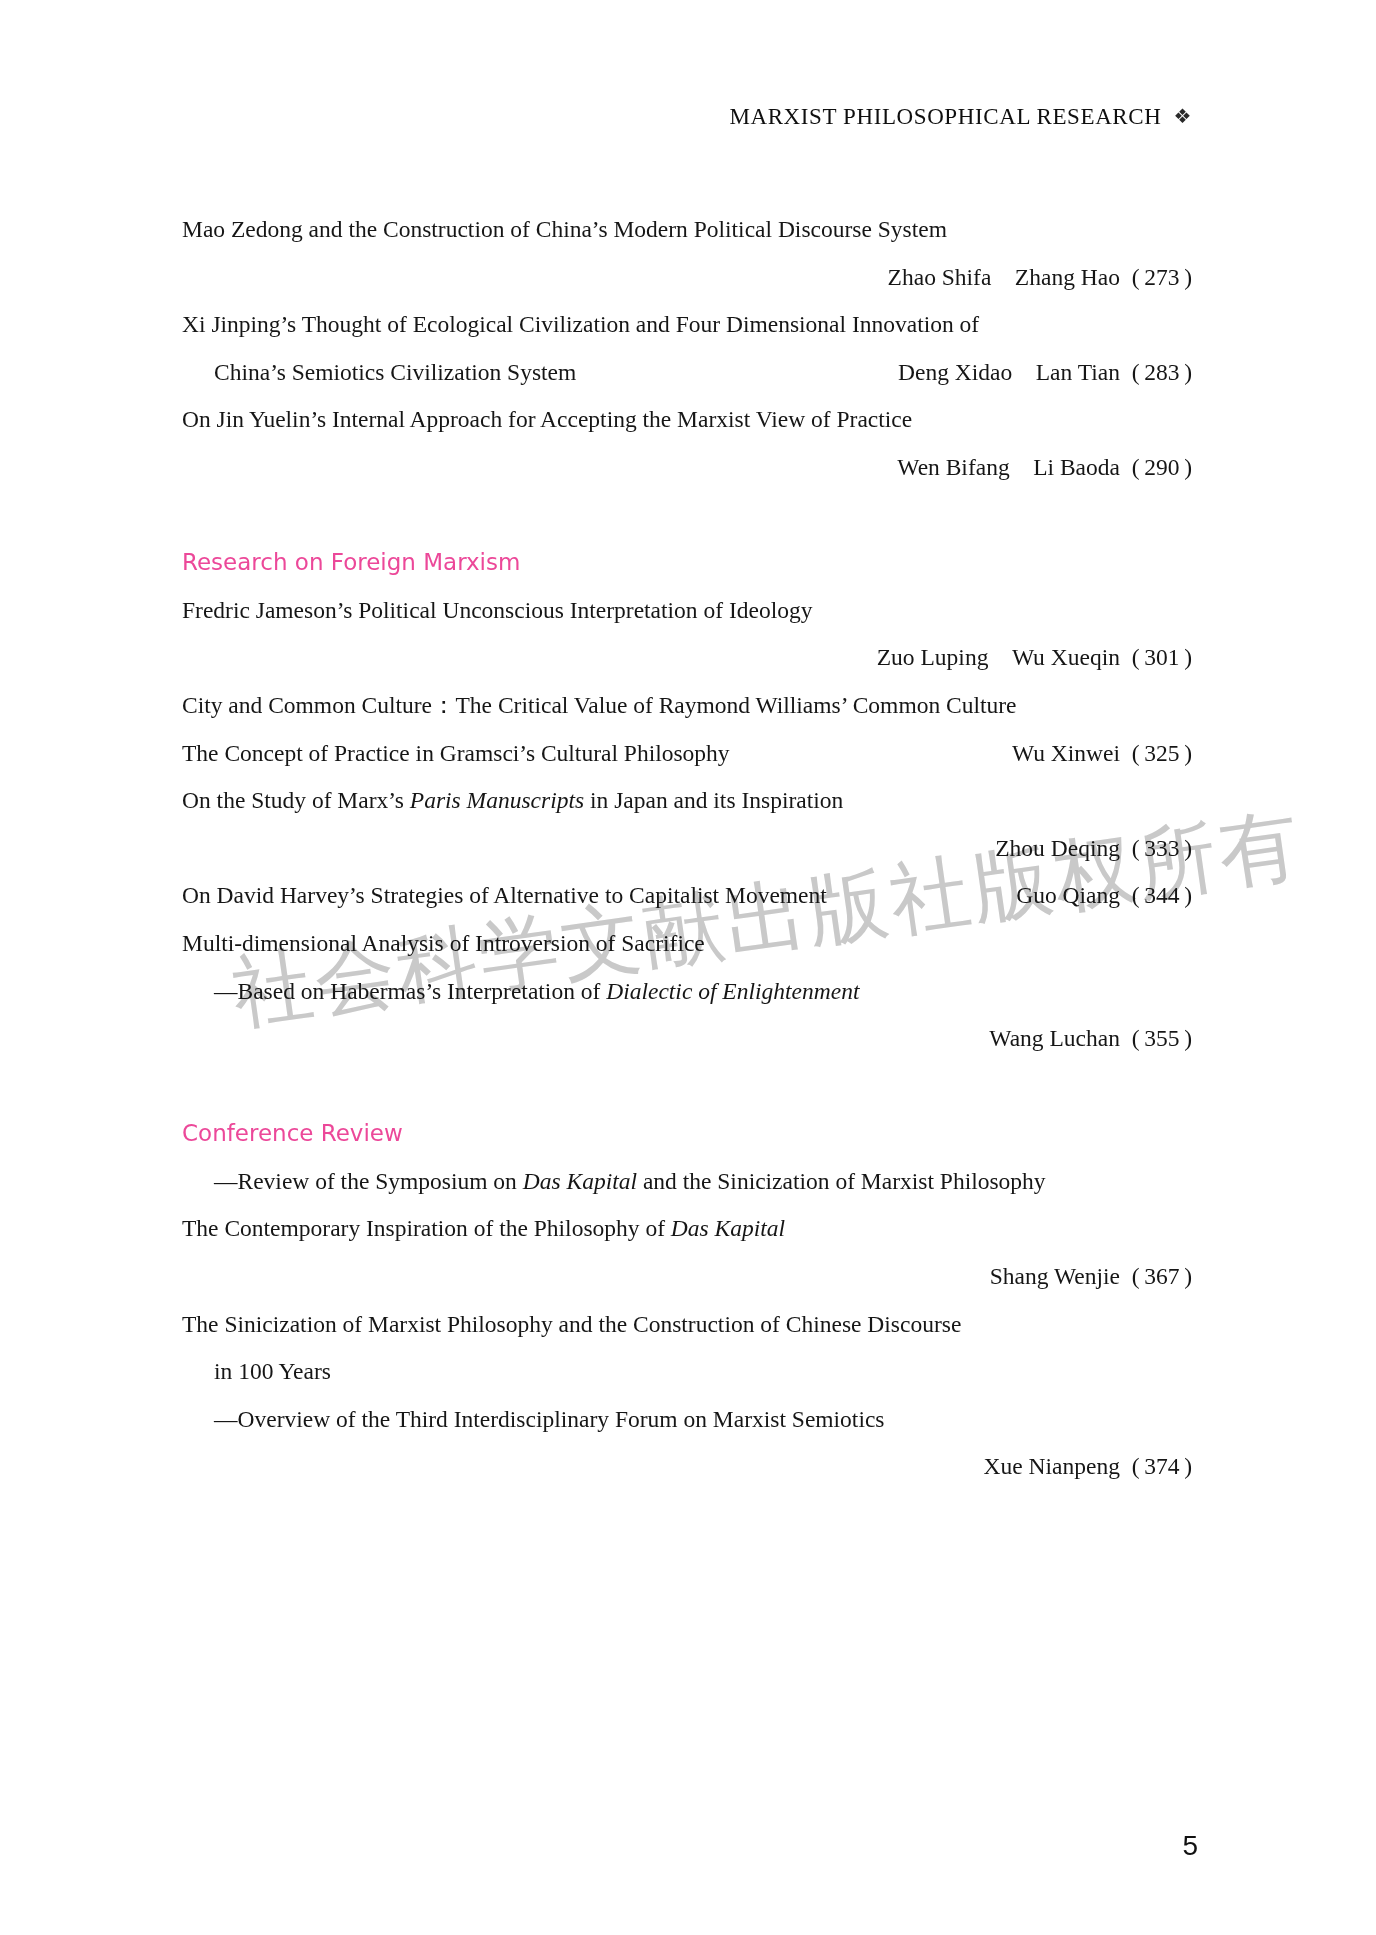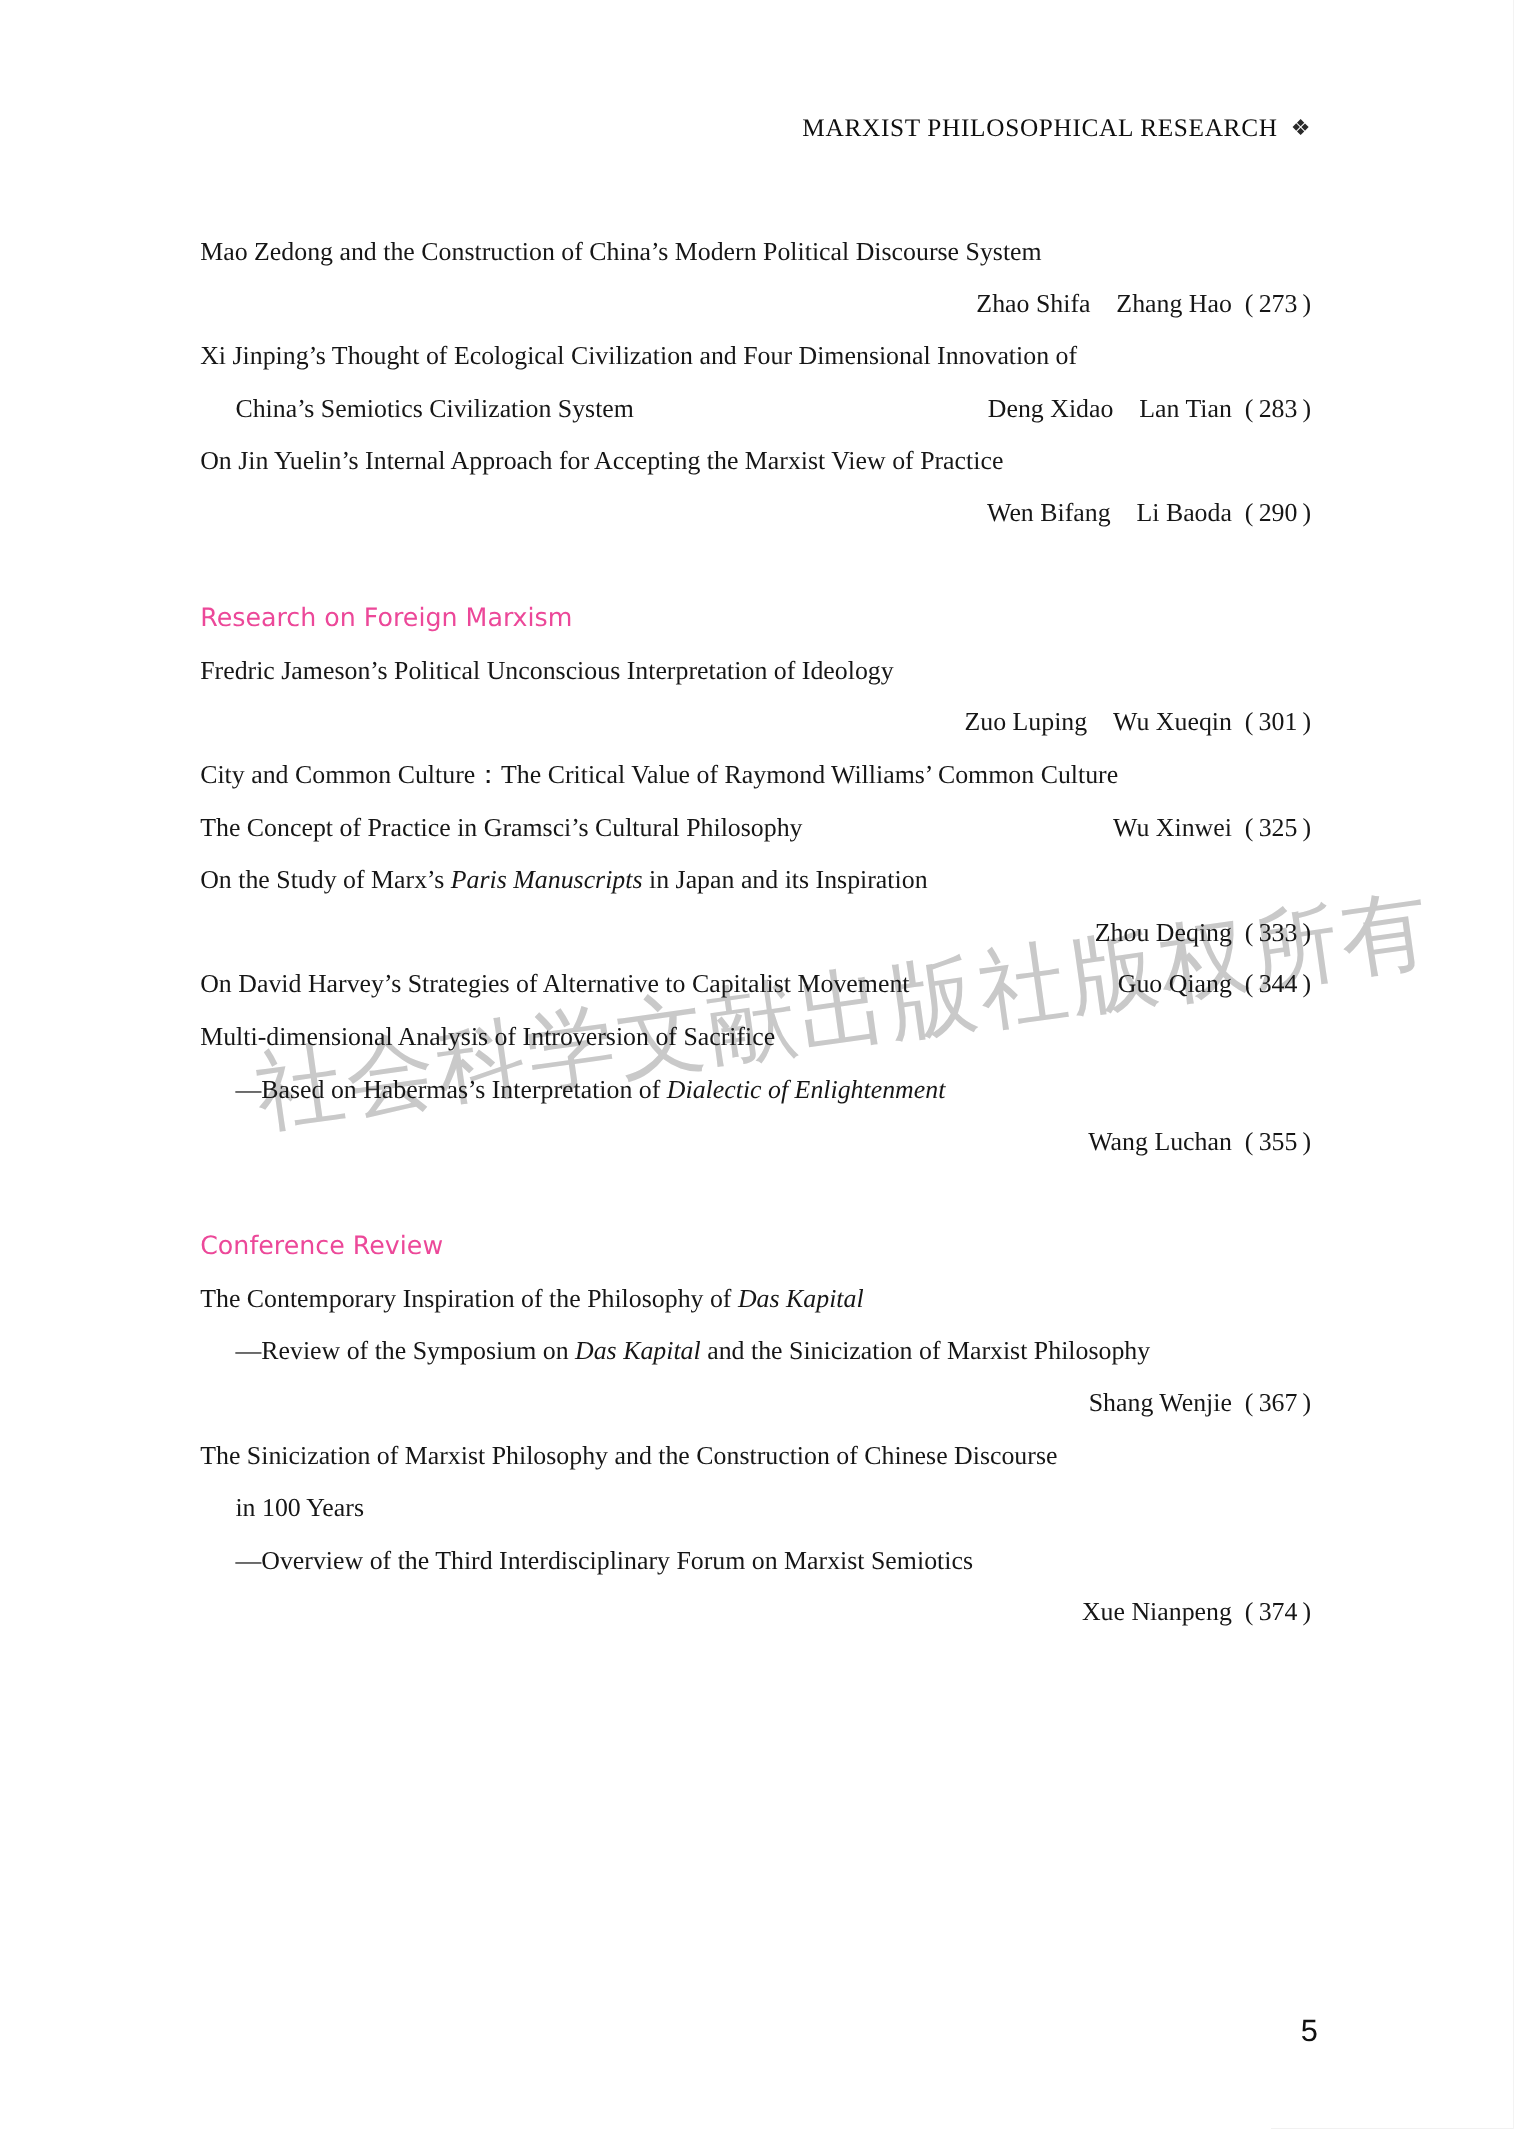--- a/index.html
+++ b/index.html
@@ -110,25 +110,25 @@
     </div>
     <div class="row ind">
       <span class="lt"><span>—Based on Habermas’s Interpretation of </span><i>Dialectic of Enlightenment</i></span>
     </div>
     <div class="row">
       <span class="rt">Wang Luchan ( 355 )</span>
     </div>
 
     <div class="sec-heading">Conference Review</div>
 
+    <div class="row ind">
+      <span class="lt"><span>—Review of the Symposium on </span><i>Das Kapital</i><span> and the Sinicization of Marxist Philosophy</span></span>
+    </div>
     <div class="row">
       <span class="lt"><span>The Contemporary Inspiration of the Philosophy of </span><i>Das Kapital</i></span>
-    </div>
-    <div class="row ind">
-      <span class="lt"><span>—Review of the Symposium on </span><i>Das Kapital</i><span> and the Sinicization of Marxist Philosophy</span></span>
     </div>
     <div class="row">
       <span class="rt">Shang Wenjie ( 367 )</span>
     </div>
 
     <div class="row">
       <span class="lt"><span>The Sinicization of Marxist Philosophy and the Construction of Chinese Discourse</span></span>
     </div>
     <div class="row ind">
       <span class="lt"><span>in 100 Years</span></span>

